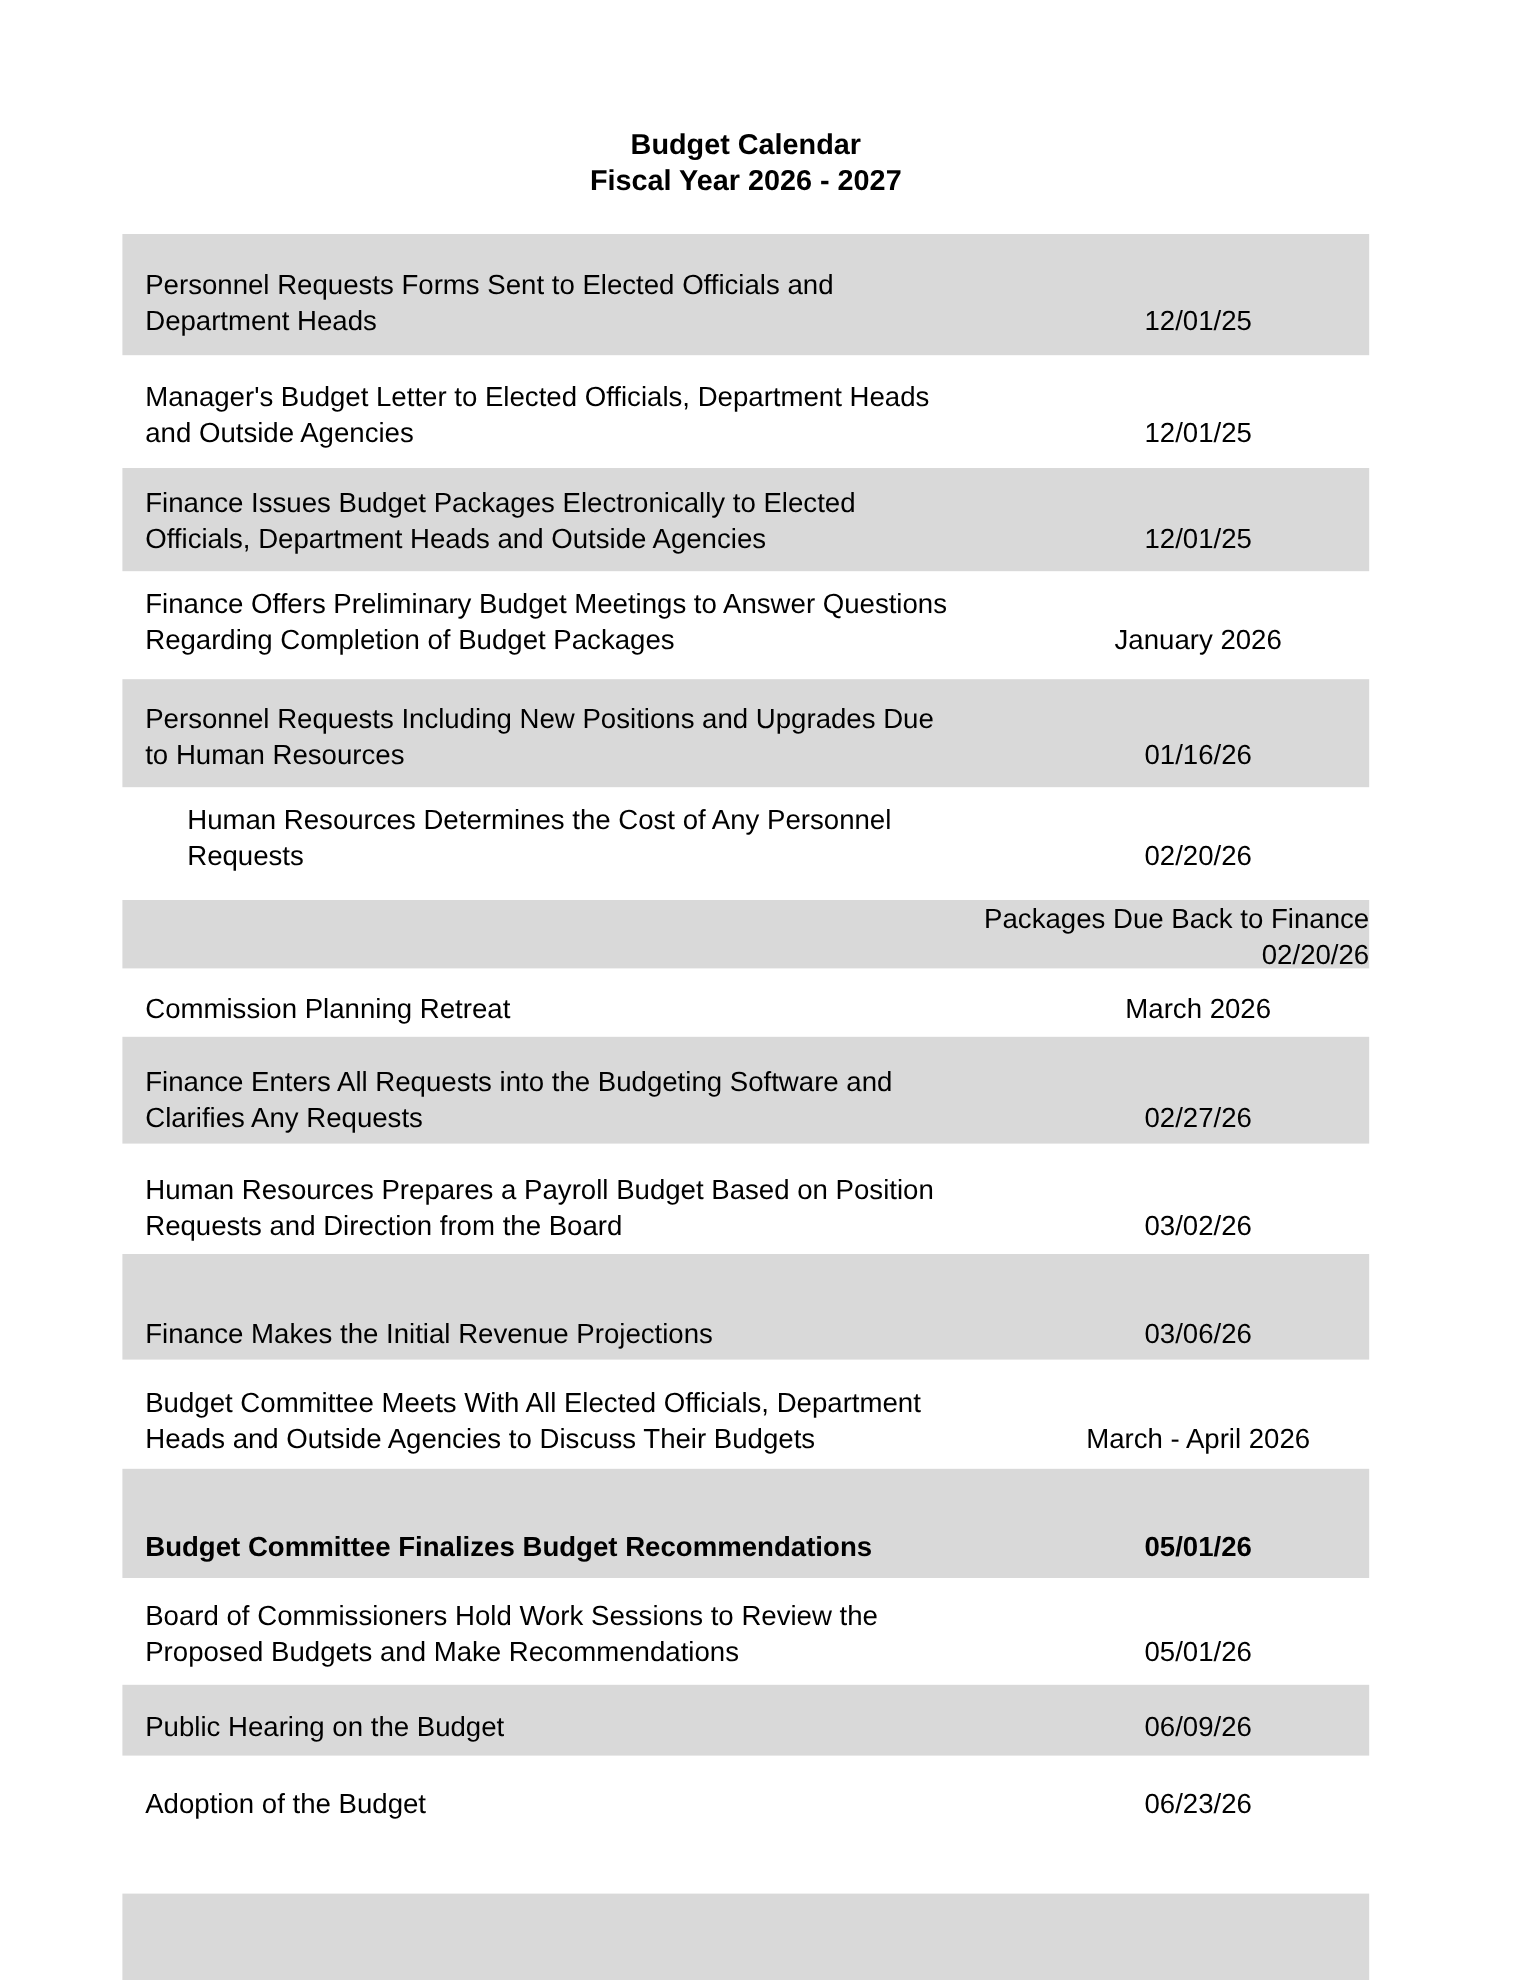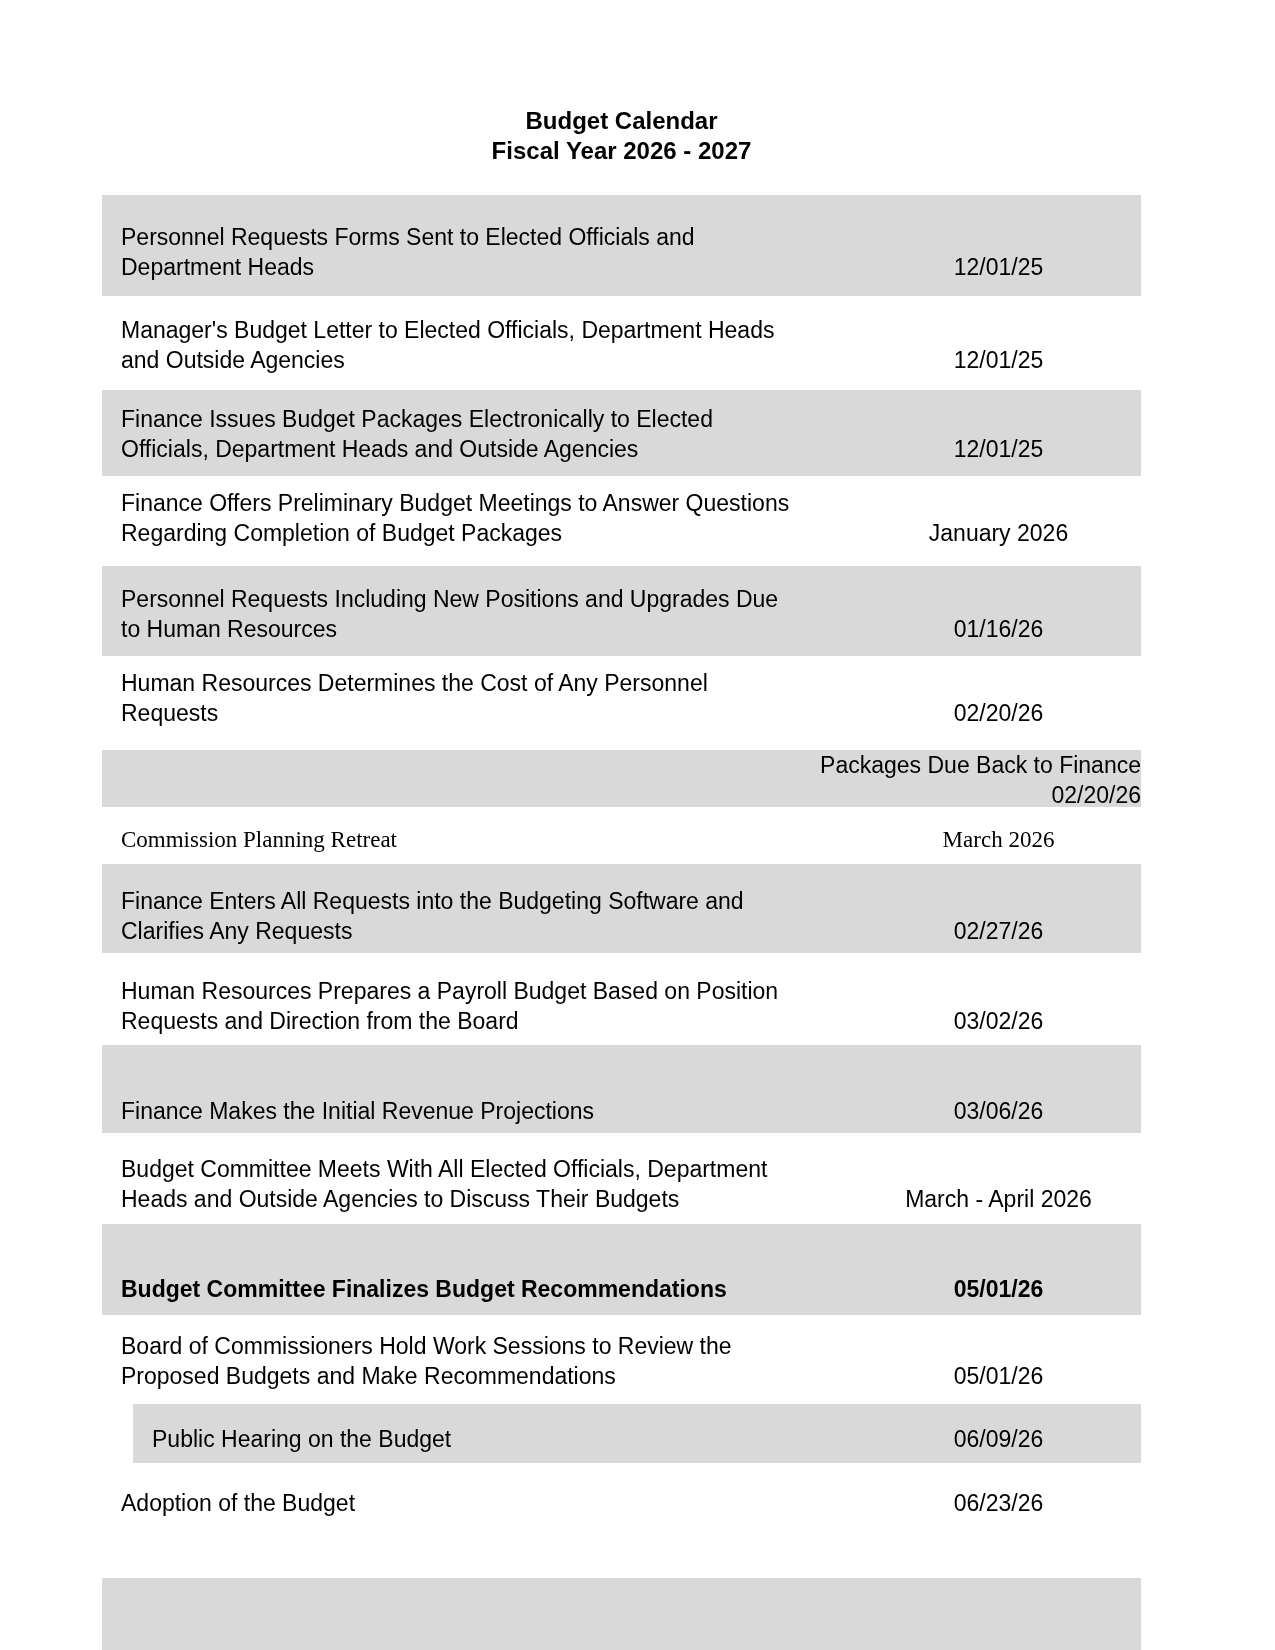--- a/index.html
+++ b/index.html
@@ -44,30 +44,30 @@
     flex: 0 0 285px;
     text-align: center;
     white-space: nowrap;
   }
   
   .row:nth-child(1)  { height: 101px; padding-bottom: 14px; }
   .row:nth-child(2)  { height: 94px;  padding-bottom: 15px; }
   .row:nth-child(3)  { height: 86px;  padding-bottom: 12px; }
   .row:nth-child(4)  { height: 90px;  padding-bottom: 18px; }
   .row:nth-child(5)  { height: 90px;  padding-bottom: 12px; }
-  .row:nth-child(6)  { height: 94px;  padding-bottom: 22px; }
+  .row:nth-child(6)  { height: 94px;  padding-bottom: 22px; margin-left: 35px; }
   .row:nth-child(7)  { height: 57px;  padding-bottom: 9px; flex-direction: column; }
-  .row:nth-child(8)  { height: 57px;  padding-bottom: 9px; font-family: Liberation Serif, serif; }
+  .row:nth-child(8)  { height: 57px;  padding-bottom: 9px; }
   .row:nth-child(9)  { height: 89px;  padding-bottom: 7px; gap: 24px; }
   .row:nth-child(10) { height: 92px;  padding-bottom: 9px; }
   .row:nth-child(11) { height: 88px;  padding-bottom: 7px; }
   .row:nth-child(12) { height: 91px;  padding-bottom: 10px; }
   .row:nth-child(13) { height: 91px;  padding-bottom: 11px; font-weight: bold; }
   .row:nth-child(14) { height: 89px;  padding-bottom: 13px; align-items: flex-end; }
-  .row:nth-child(15) { height: 59px;  padding-bottom: 9px; margin-left: 31px; }
+  .row:nth-child(15) { height: 59px;  padding-bottom: 9px; }
   .row:nth-child(16) { height: 115px; padding-bottom: 60px; }
   .row:nth-child(17) { height: 72px;  padding-bottom: 0; }
 </style>
 </head>
 <body>
 
 <div class="page" style="--row-shade: #d9d9d9; --text-color: #000000; --page-bg: #ffffff;">
   <div class="title-block">
     <div>Budget Calendar</div>
     <div>Fiscal Year 2026 - 2027</div>

